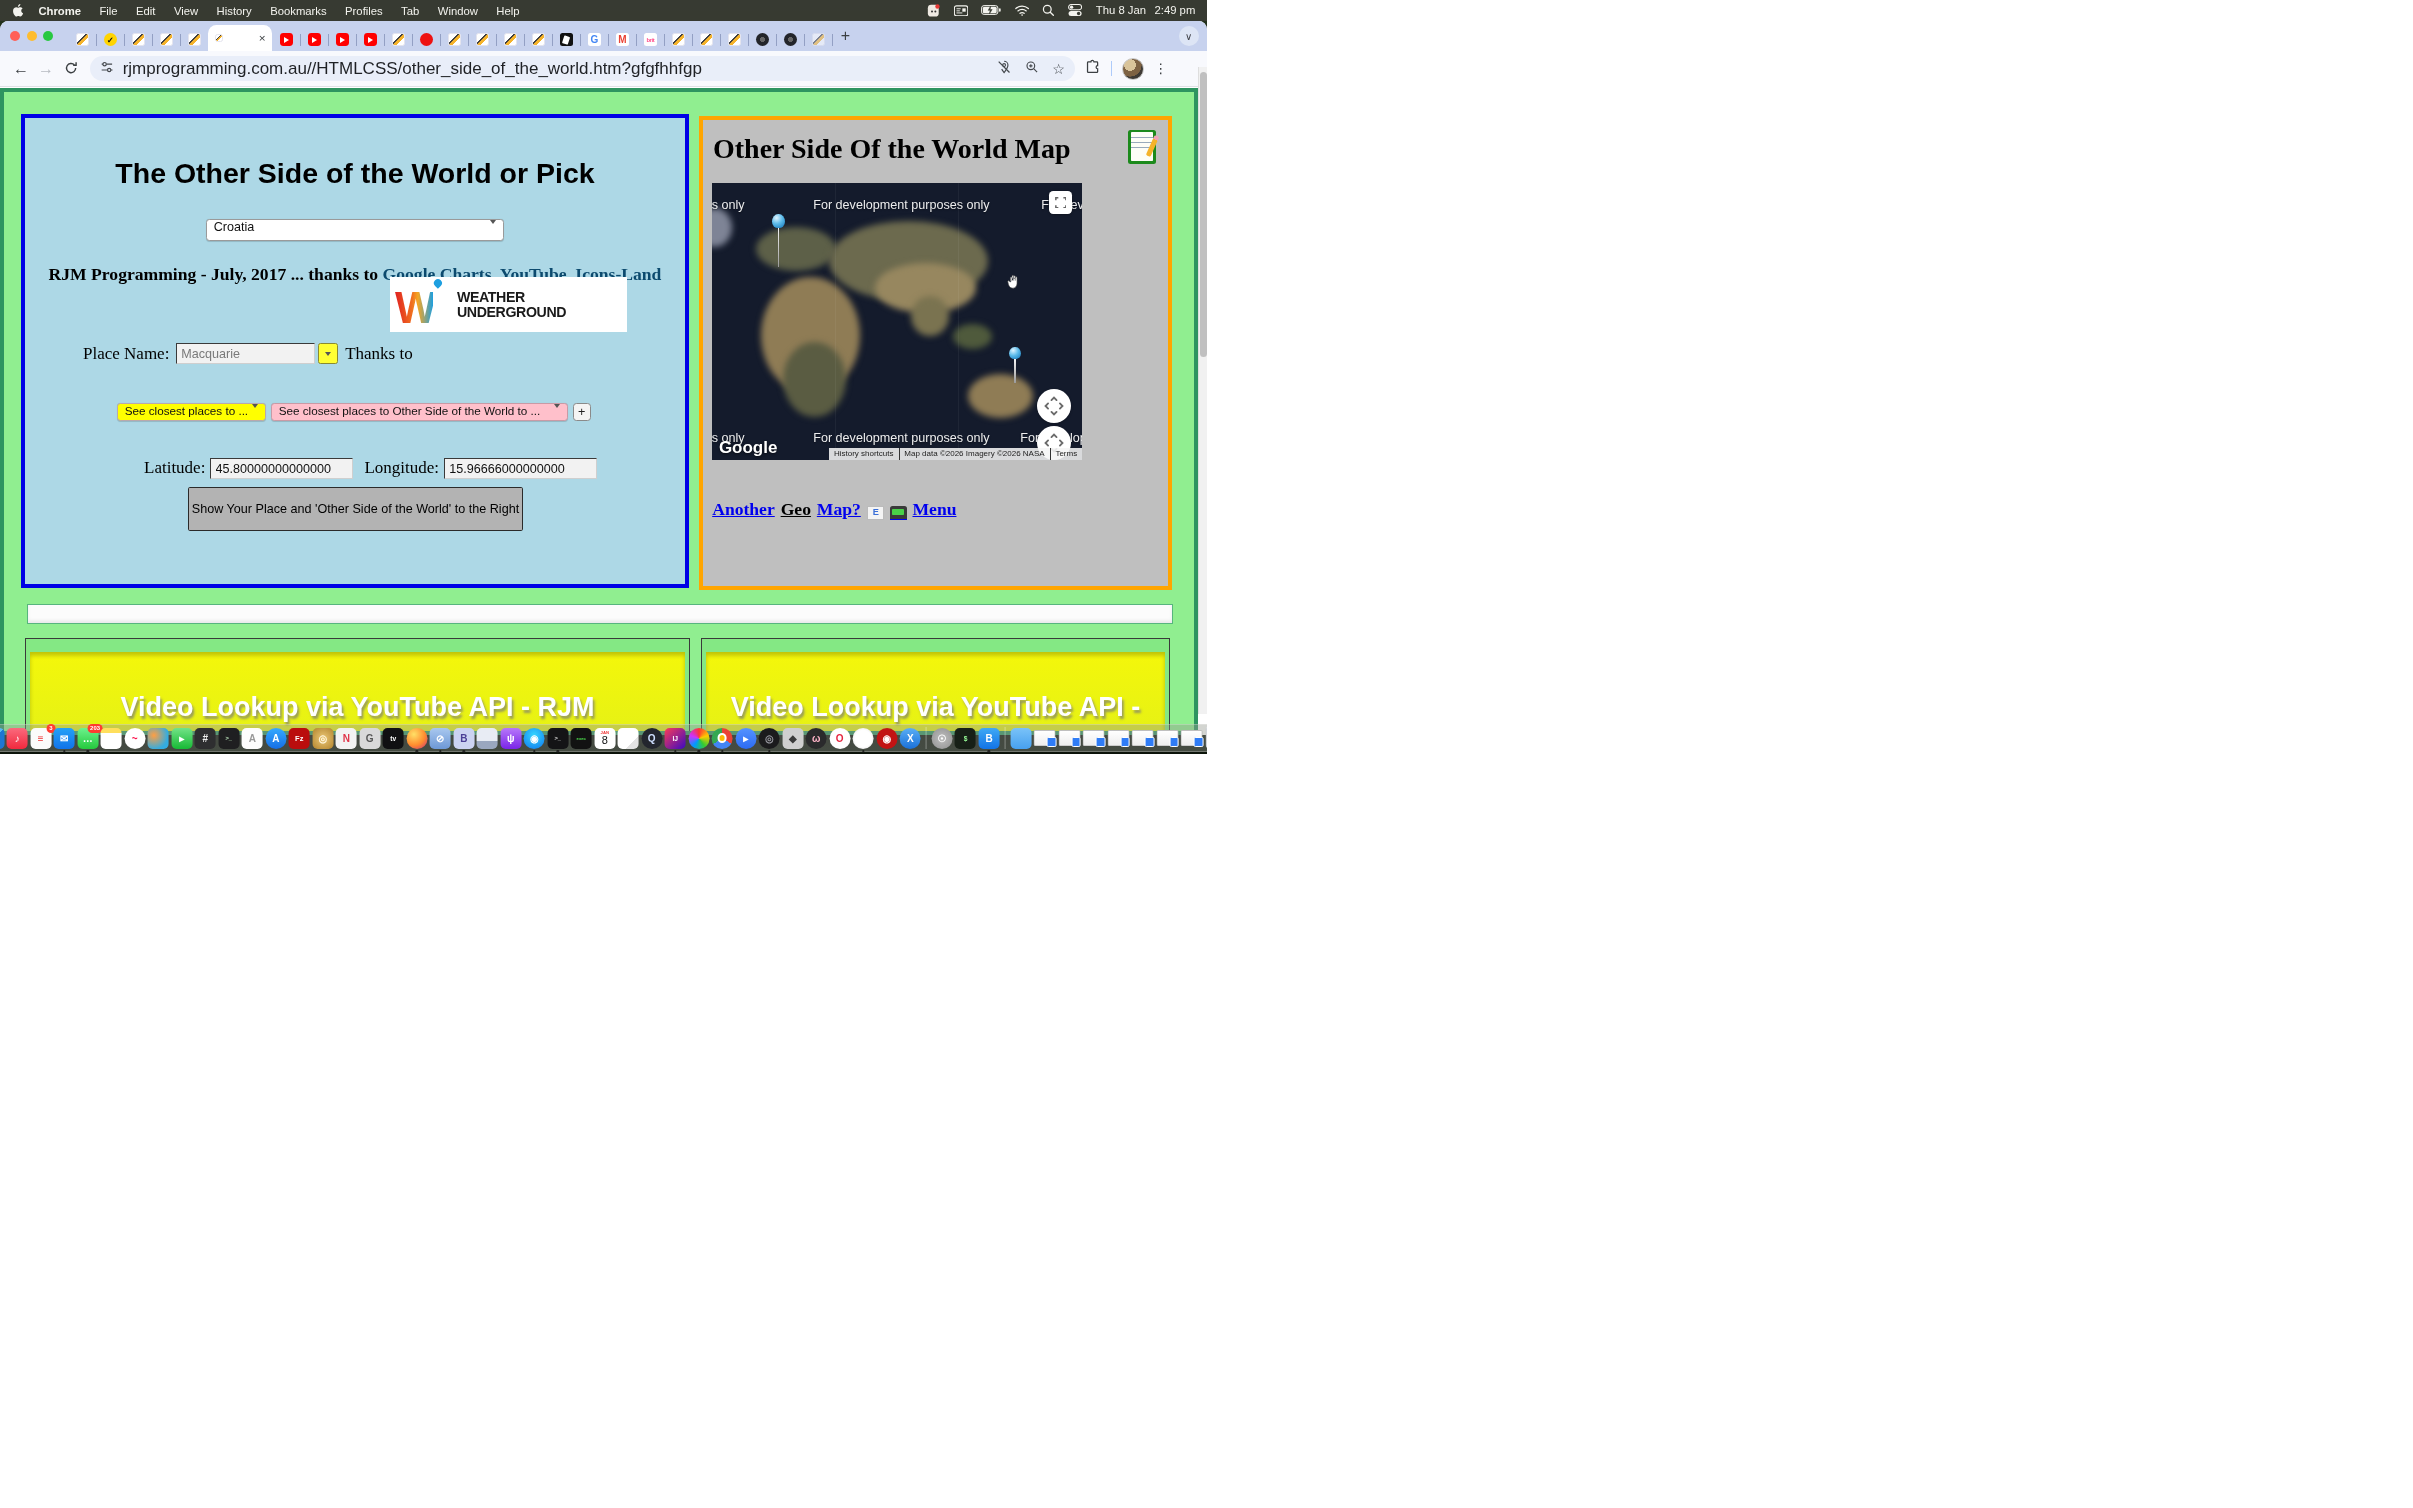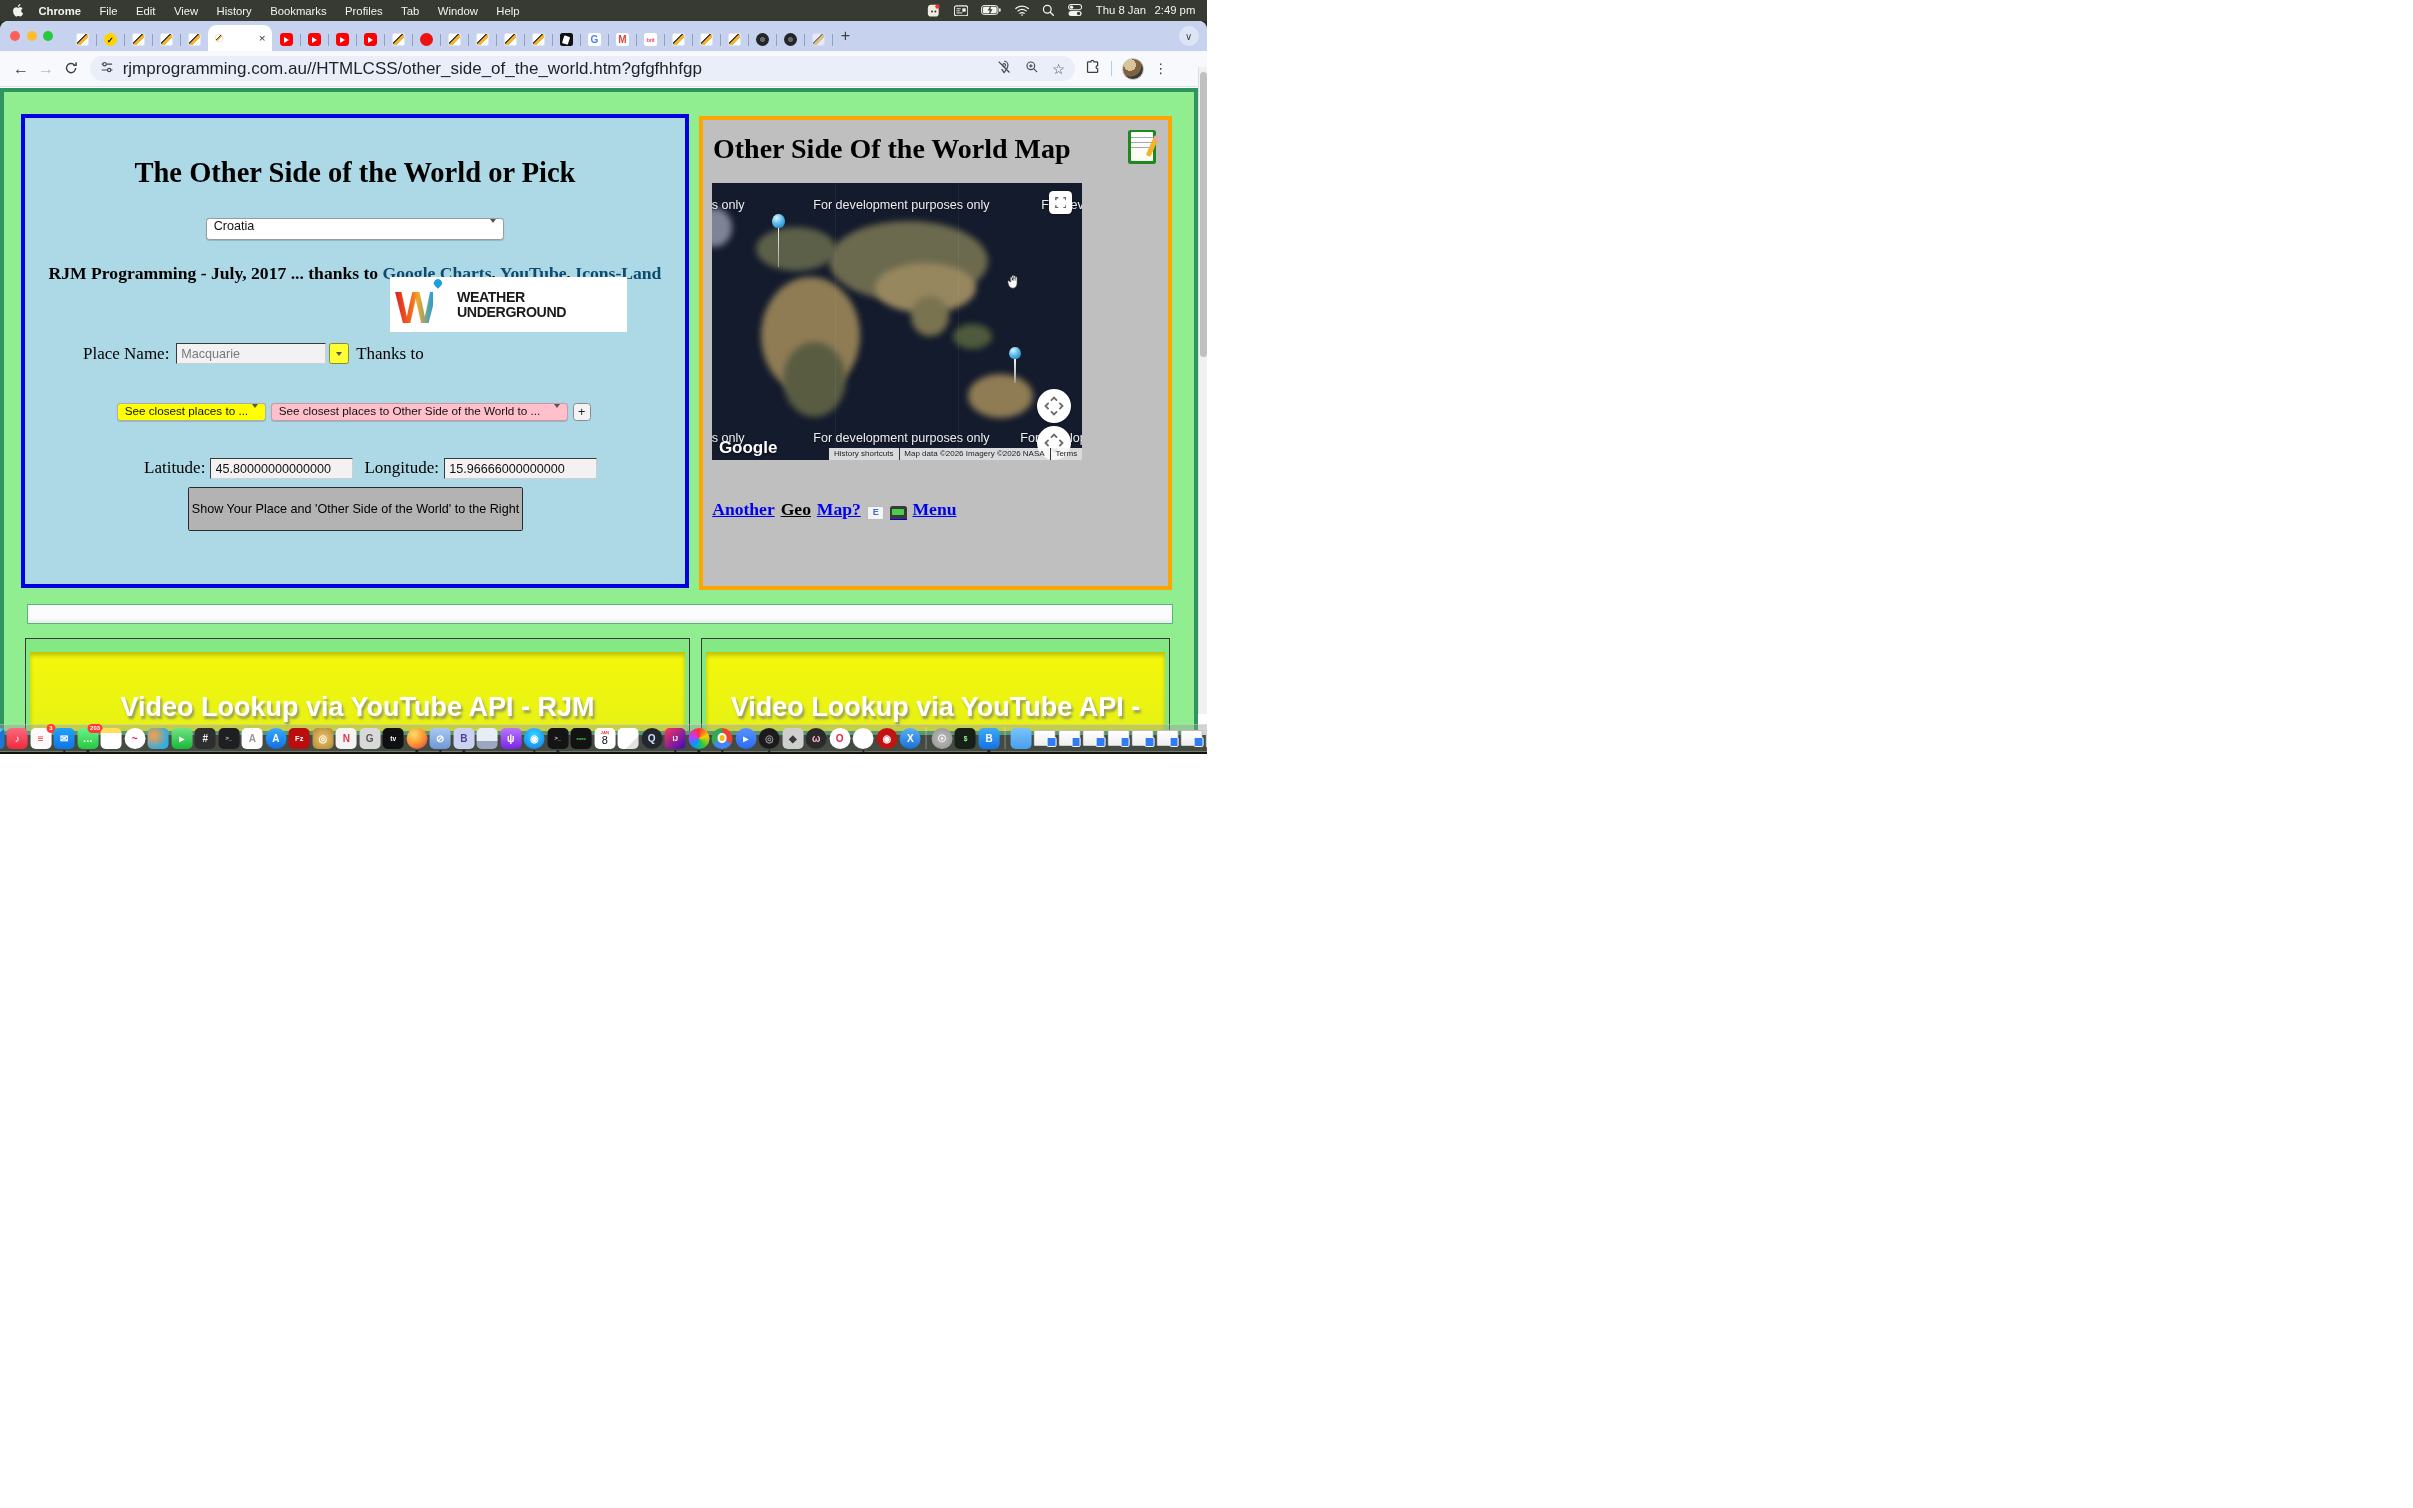--- a/index.html
+++ b/index.html
@@ -61,36 +61,36 @@
   .avatar { width:22px; height:22px; border-radius:50%;
     background:radial-gradient(circle at 35% 30%,#d9c49a 0 30%,#7d6243 31% 60%,#3e3a35 61%); border:0.8px solid #c8c8c8; cursor:pointer; }
   .dots { font-size:13.4px; color:#3c4043; cursor:pointer; }
 
   
   .page { position:absolute; top:67px; left:0; width:1198px; height:647px; background:#90EE90; border:4.2px solid #2E9460; overflow:hidden; }
   .scrollbar { position:absolute; top:67px; right:0; width:9.2px; height:647px; background:#f1f1f1; border-left:0.8px solid rgba(0,0,0,.08); }
   .scroll-thumb { position:absolute; top:5px; left:0.8px; width:7.5px; height:285px; background:#c0c0c0; border-radius:4.2px; }
 
   .panel-left { position:absolute; left:17px; top:22px; width:668px; height:474px; background:#ADD8E6; border:4.2px solid #0000E6; }
-  .pl-title { margin-top:39px; text-align:center; font-family:Liberation Serif, serif; font-weight:bold; font-size:28.5px; color:#000; }
+  .pl-title { margin-top:39px; text-align:center; font-family:Liberation Sans, sans-serif; font-weight:bold; font-size:28.5px; color:#000; }
   .sel { background:#fff; border:0.8px solid #9a9a9a; border-radius:3.4px; display:flex; font-size:12.6px; color:#111; padding:0 6.7px; cursor:pointer; box-shadow:0 0.8px 0.8px rgba(0,0,0,.15); }
   .car { margin-left:auto; width:0; height:0; border-left:3.4px solid transparent; border-right:3.4px solid transparent; border-top:4.2px solid #555; }
   .country-sel { width:298px; height:22px; margin:28.5px auto 0; }
   .credit { margin-top:23.5px; text-align:center; font-family:"Liberation Serif",serif; font-weight:bold; font-size:17.6px; color:#000; }
   .credit a { color:#0c4a6e;margin-top:46px; }
   .wu-box { position:absolute; left:365px; top:159px; width:237px; height:55px; background:#fff; display:flex; align-items:center; padding:3.4px 5px; }
   .wu-mark { position:relative; width:62px; height:47px; }
   .wu-w { position:absolute; left:0; top:5px; font-size:44px; font-weight:bold; line-height:1;
     background:linear-gradient(90deg,#e02020,#f07020 45%,#f5a623 60%,#1d9fe0); -webkit-background-clip:text; background-clip:text; color:transparent; letter-spacing:-3.4px; }
   .wu-drop { position:absolute; left:39px; top:-1.7px; width:8.4px; height:8.4px; background:#1d9fe0; border-radius:50% 50% 50% 0; transform:rotate(-45deg); }
   .wu-text { font-size:14.2px; font-weight:bold; color:#1a1a1a; line-height:1.05; letter-spacing:-0.4px; }
   .row-place { position:absolute; left:0; top:225px; width:100%; display:flex; align-items:center; }
   .serif-label { font-family:"Liberation Serif",serif; font-size:17px; color:#000; }
   .txt { background:#f2f2f2; border:1.7px solid; border-color:#3a3a3a #cfcfcf #cfcfcf #3a3a3a; font-size:12.6px; color:#111; padding:0 4.2px; height:21px; font-family:"Liberation Sans",sans-serif; }
-  .place-input { width:150px; color:#7a7a7a; }
+  .place-input { width:139px; color:#7a7a7a; }
   .mini-sel { width:20px; height:21px; background:#ffff33; border:0.8px solid #8a8a30; border-radius:2.5px; display:flex; align-items:center; justify-content:center; margin-left:3.4px; cursor:pointer; }
   .mini-sel .car { margin:0; }
   .row-closest { position:absolute; left:0; top:285px; width:100%; display:flex; align-items:center; }
   .sel-yellow { background:#FFFF00; border-color:#b9a8ad; height:18.4px; font-size:11.7px; }
   .sel-pink { background:#FFC0CB; border-color:#c99aa5; height:18.4px; font-size:11.7px; }
   .plus-btn { width:17.6px; height:18.4px; margin-left:5px; background:#f4f4f4; border:1.3px solid #8a8a8a; border-radius:3.4px; font-size:12.6px; line-height:1; color:#222; cursor:pointer; }
   .row-latlng { position:absolute; left:0; top:340px; width:100%; display:flex; }
   .show-btn { position:absolute; left:163px; top:369px; width:335px; height:44px; background:#b3b3b3; border:1.7px solid #2a2a2a; border-radius:1.7px; font-size:12.6px; color:#000; cursor:pointer; font-family:"Liberation Sans",sans-serif; }
 
   .panel-right { position:absolute; left:695px; top:23.5px; width:473px; height:474px; background:#bfbfbf; border:4.2px solid #FFA500; }

